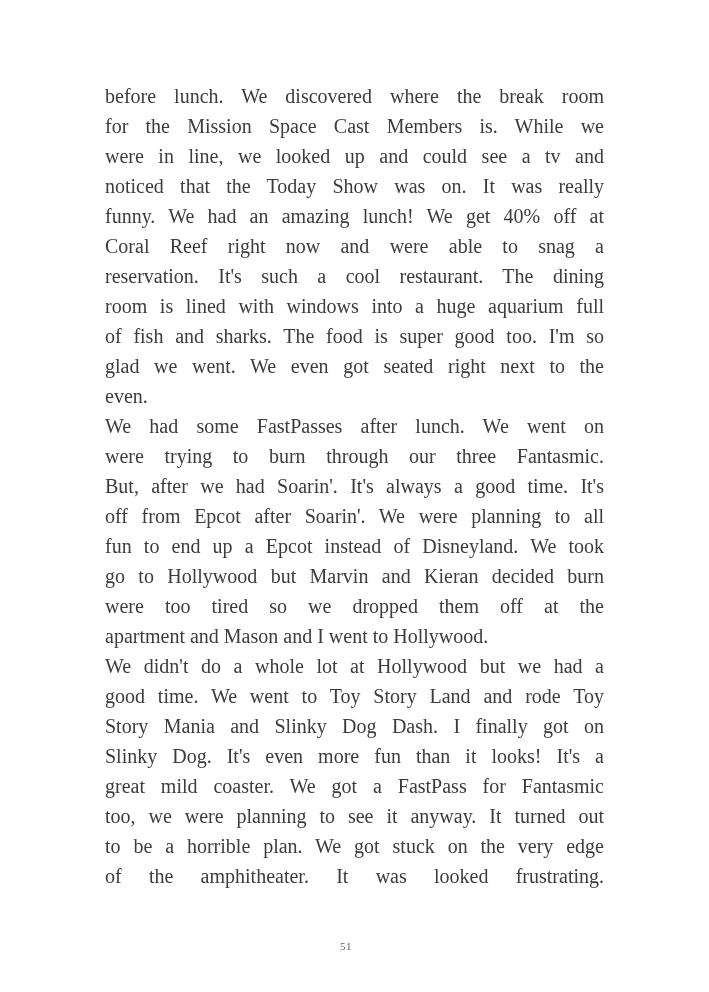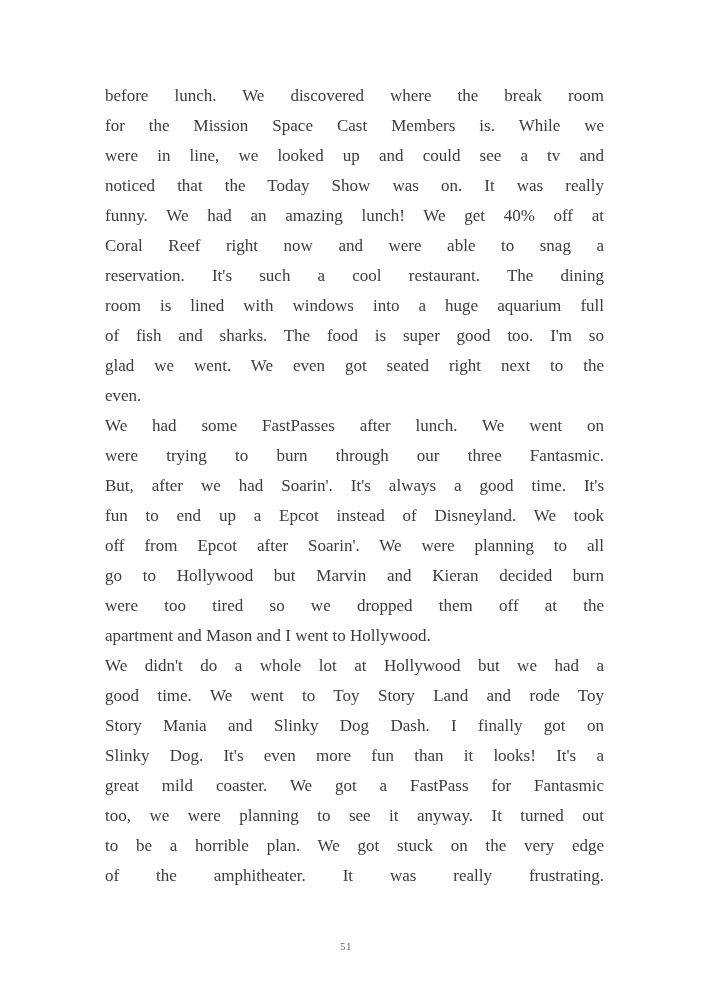--- a/index.html
+++ b/index.html
@@ -22,21 +22,21 @@
     width: 709px;
     height: 992px;
     background: var(--paper);
     font-family: "Liberation Serif", "DejaVu Serif", serif;
   }
   .text-block {
     position: absolute;
     left: 105px;
     top: 81px;
     width: 499px;
-    font-size: 17px;
+    font-size: 20px;
     line-height: 30px;
     color: var(--ink);
   }
   .line {
     text-align: justify;
     text-align-last: justify;
     white-space: normal;
     height: 30px;
     overflow: visible;
   }
@@ -67,28 +67,28 @@
       <div class="line">funny. We had an amazing lunch! We get 40% off at</div>
       <div class="line">Coral Reef right now and were able to snag a</div>
       <div class="line">reservation. It's such a cool restaurant. The dining</div>
       <div class="line">room is lined with windows into a huge aquarium full</div>
       <div class="line">of fish and sharks. The food is super good too. I'm so</div>
       <div class="line">glad we went. We even got seated right next to the</div>
       <div class="line flush">even.</div>
       <div class="line">We had some FastPasses after lunch. We went on</div>
       <div class="line">were trying to burn through our three Fantasmic.</div>
       <div class="line">But, after we had Soarin'. It's always a good time. It's</div>
+      <div class="line">off from Epcot after Soarin'. We were planning to all</div>
       <div class="line">fun to end up a Epcot instead of Disneyland. We took</div>
-      <div class="line">off from Epcot after Soarin'. We were planning to all</div>
       <div class="line">go to Hollywood but Marvin and Kieran decided burn</div>
       <div class="line">were too tired so we dropped them off at the</div>
       <div class="line flush">apartment and Mason and I went to Hollywood.</div>
       <div class="line">We didn't do a whole lot at Hollywood but we had a</div>
       <div class="line">good time. We went to Toy Story Land and rode Toy</div>
       <div class="line">Story Mania and Slinky Dog Dash. I finally got on</div>
       <div class="line">Slinky Dog. It's even more fun than it looks! It's a</div>
       <div class="line">great mild coaster. We got a FastPass for Fantasmic</div>
       <div class="line">too, we were planning to see it anyway. It turned out</div>
       <div class="line">to be a horrible plan. We got stuck on the very edge</div>
-      <div class="line">of the amphitheater. It was really frustrating.</div>
+      <div class="line">of the amphitheater. It was looked frustrating.</div>
     </div>
   <div class="page-number">51</div>
 </div>
 
 </body></html>

